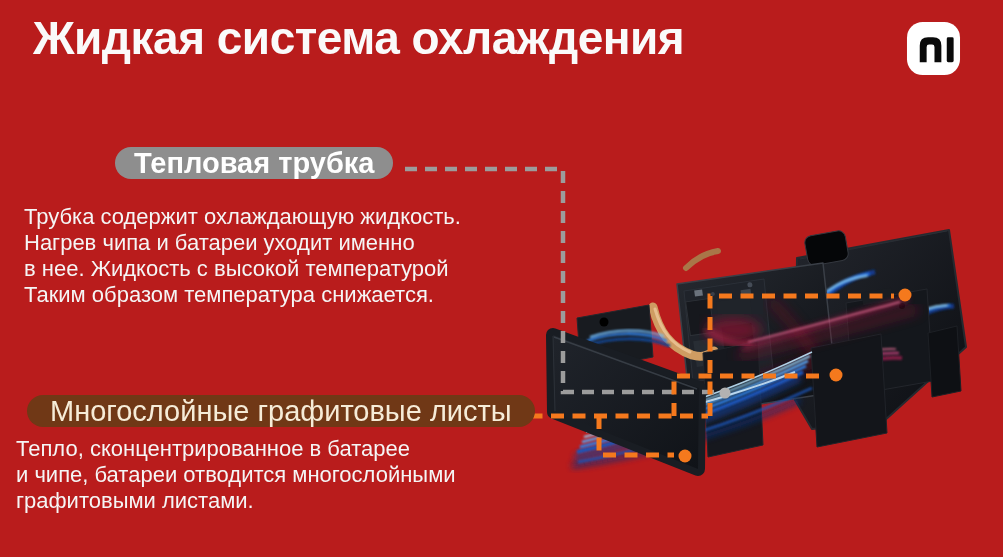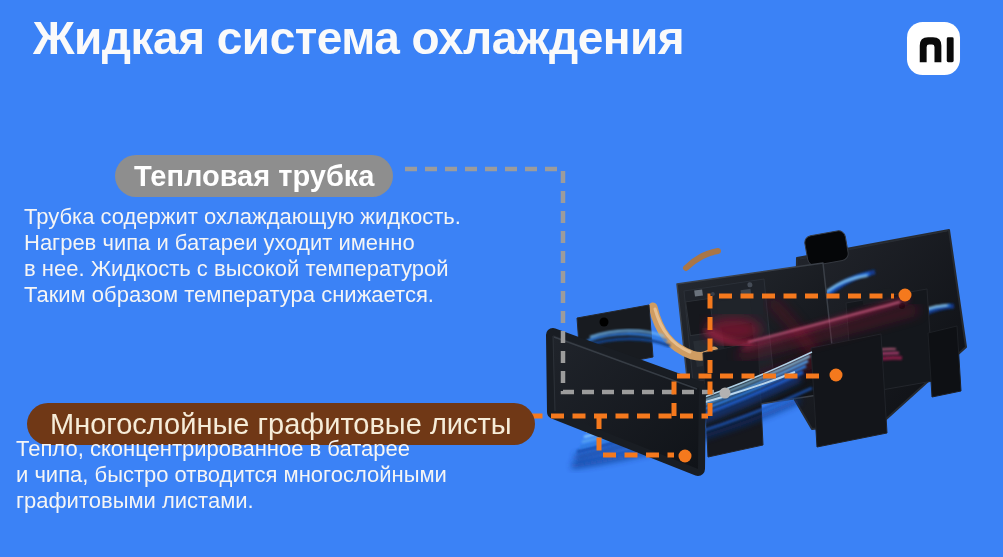--- a/index.html
+++ b/index.html
@@ -1,28 +1,27 @@
 <!DOCTYPE html>
 <html lang="ru"><head>
 <meta charset="utf-8">
 <style>
   html,body{margin:0;padding:0;background:#000;}
   .slide{
-    position:relative;width:1003px;height:557px;background:#3b82f6;overflow:hidden;
+    position:relative;width:1003px;height:557px;background:#b91c1c;overflow:hidden;
     font-family:"Liberation Sans", sans-serif;
   }
   .title{
     position:absolute;left:33px;top:12px;margin:0;
     font-size:46px;font-weight:700;letter-spacing:-0.5px;color:#fafafa;line-height:1.15;
   }
   .logo{position:absolute;left:906px;top:21px;width:55px;height:55px;}
   .pill{
-    position:absolute;display:flex;align-items:center;height:42px;border-radius:22px;
+    position:absolute;display:flex;align-items:center;height:32px;border-radius:22px;
     white-space:nowrap;
-    margin-top:8px;
   }
   .pill-gray{left:115px;top:147px;padding:0 19px;background:#8e8e8e;color:#ffffff;
     font-size:29px;font-weight:700;}
   .pill-brown{left:27px;top:395px;padding:0 23px;background:#703816;color:#f6ecd8;
     font-size:29px;font-weight:400;}
   .para{position:absolute;text-align:left;color:#f5f5f5;font-size:22px;line-height:26px;}
   .para div{white-space:pre-wrap;}
   .para-1{left:24px;top:204px;width:480px;}
   .para-2{left:16px;top:436px;width:492px;}
   .art{position:absolute;left:0;top:0;width:1003px;height:557px;}
@@ -194,17 +193,17 @@
     <div>в нее. Жидкость с высокой температурой</div>
     <div>Таким образом температура снижается.</div>
   </div>
 
   <div class="pill pill-brown">
     <span>Многослойные графитовые листы</span>
   </div>
 
   <div class="para para-2">
     <div>Тепло, сконцентрированное в батарее</div>
-    <div>и чипа, быстро отводится многослойными</div>
+    <div>и чипе, батареи отводится многослойными</div>
     <div>графитовыми листами.</div>
   </div>
 
 </div>
 
 </body></html>

